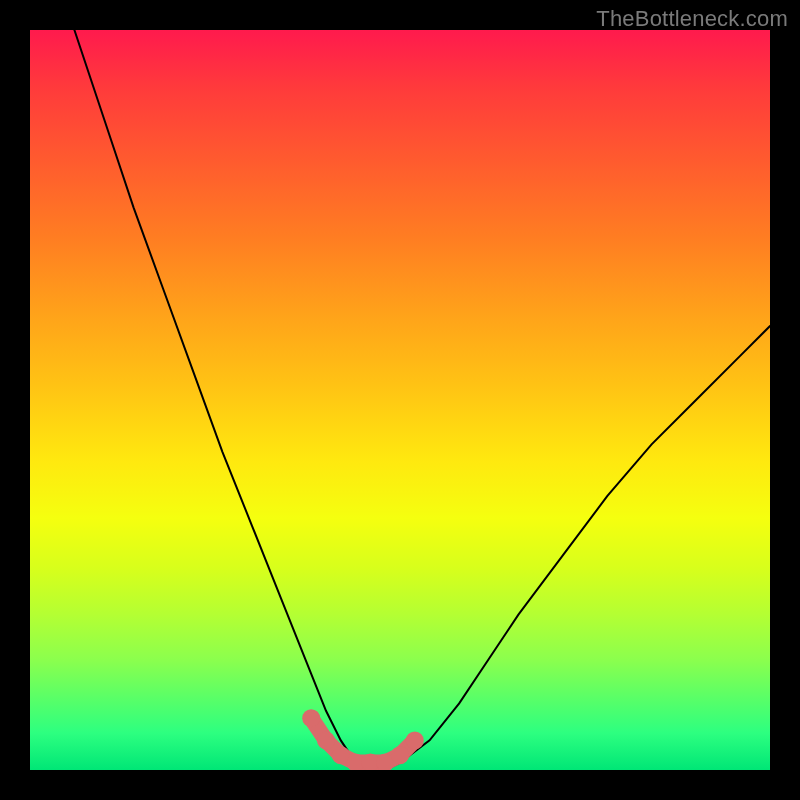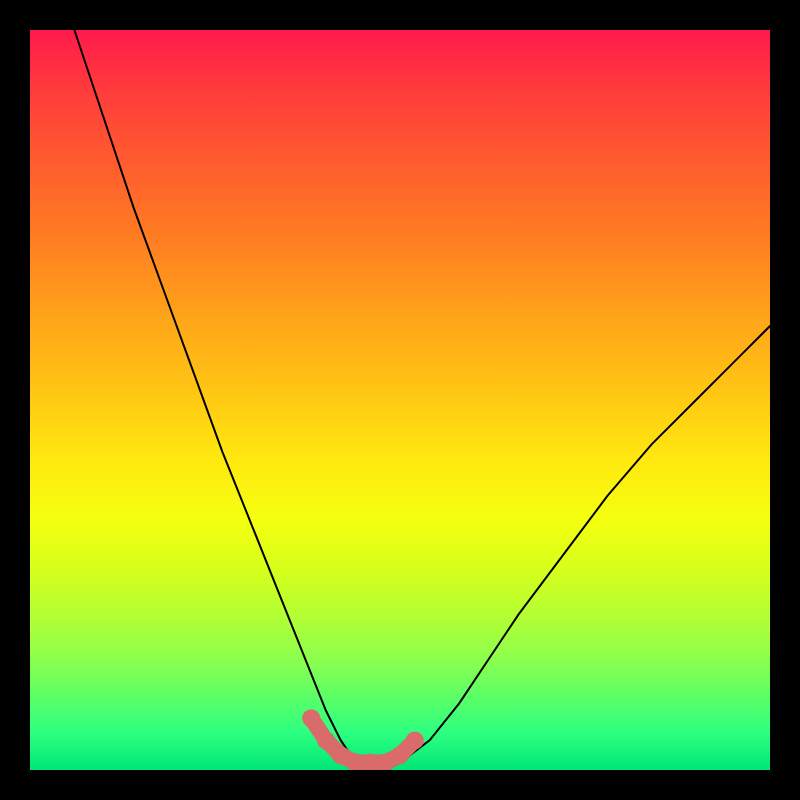--- a/index.html
+++ b/index.html
@@ -75,13 +75,14 @@
           <circle cx="296.0" cy="710.4" r="9" fill="#d96b6b"></circle>
           <circle cx="310.8" cy="725.2" r="9" fill="#d96b6b"></circle>
           <circle cx="325.6" cy="732.6" r="9" fill="#d96b6b"></circle>
           <circle cx="340.4" cy="732.6" r="9" fill="#d96b6b"></circle>
           <circle cx="355.2" cy="732.6" r="9" fill="#d96b6b"></circle>
           <circle cx="370.0" cy="725.2" r="9" fill="#d96b6b"></circle>
           <circle cx="384.8" cy="710.4" r="9" fill="#d96b6b"></circle>
         </g>
     </svg>
   </div>
+  <div class="watermark">TheBottleneck.com</div>
 </div>
 
 </body></html>

